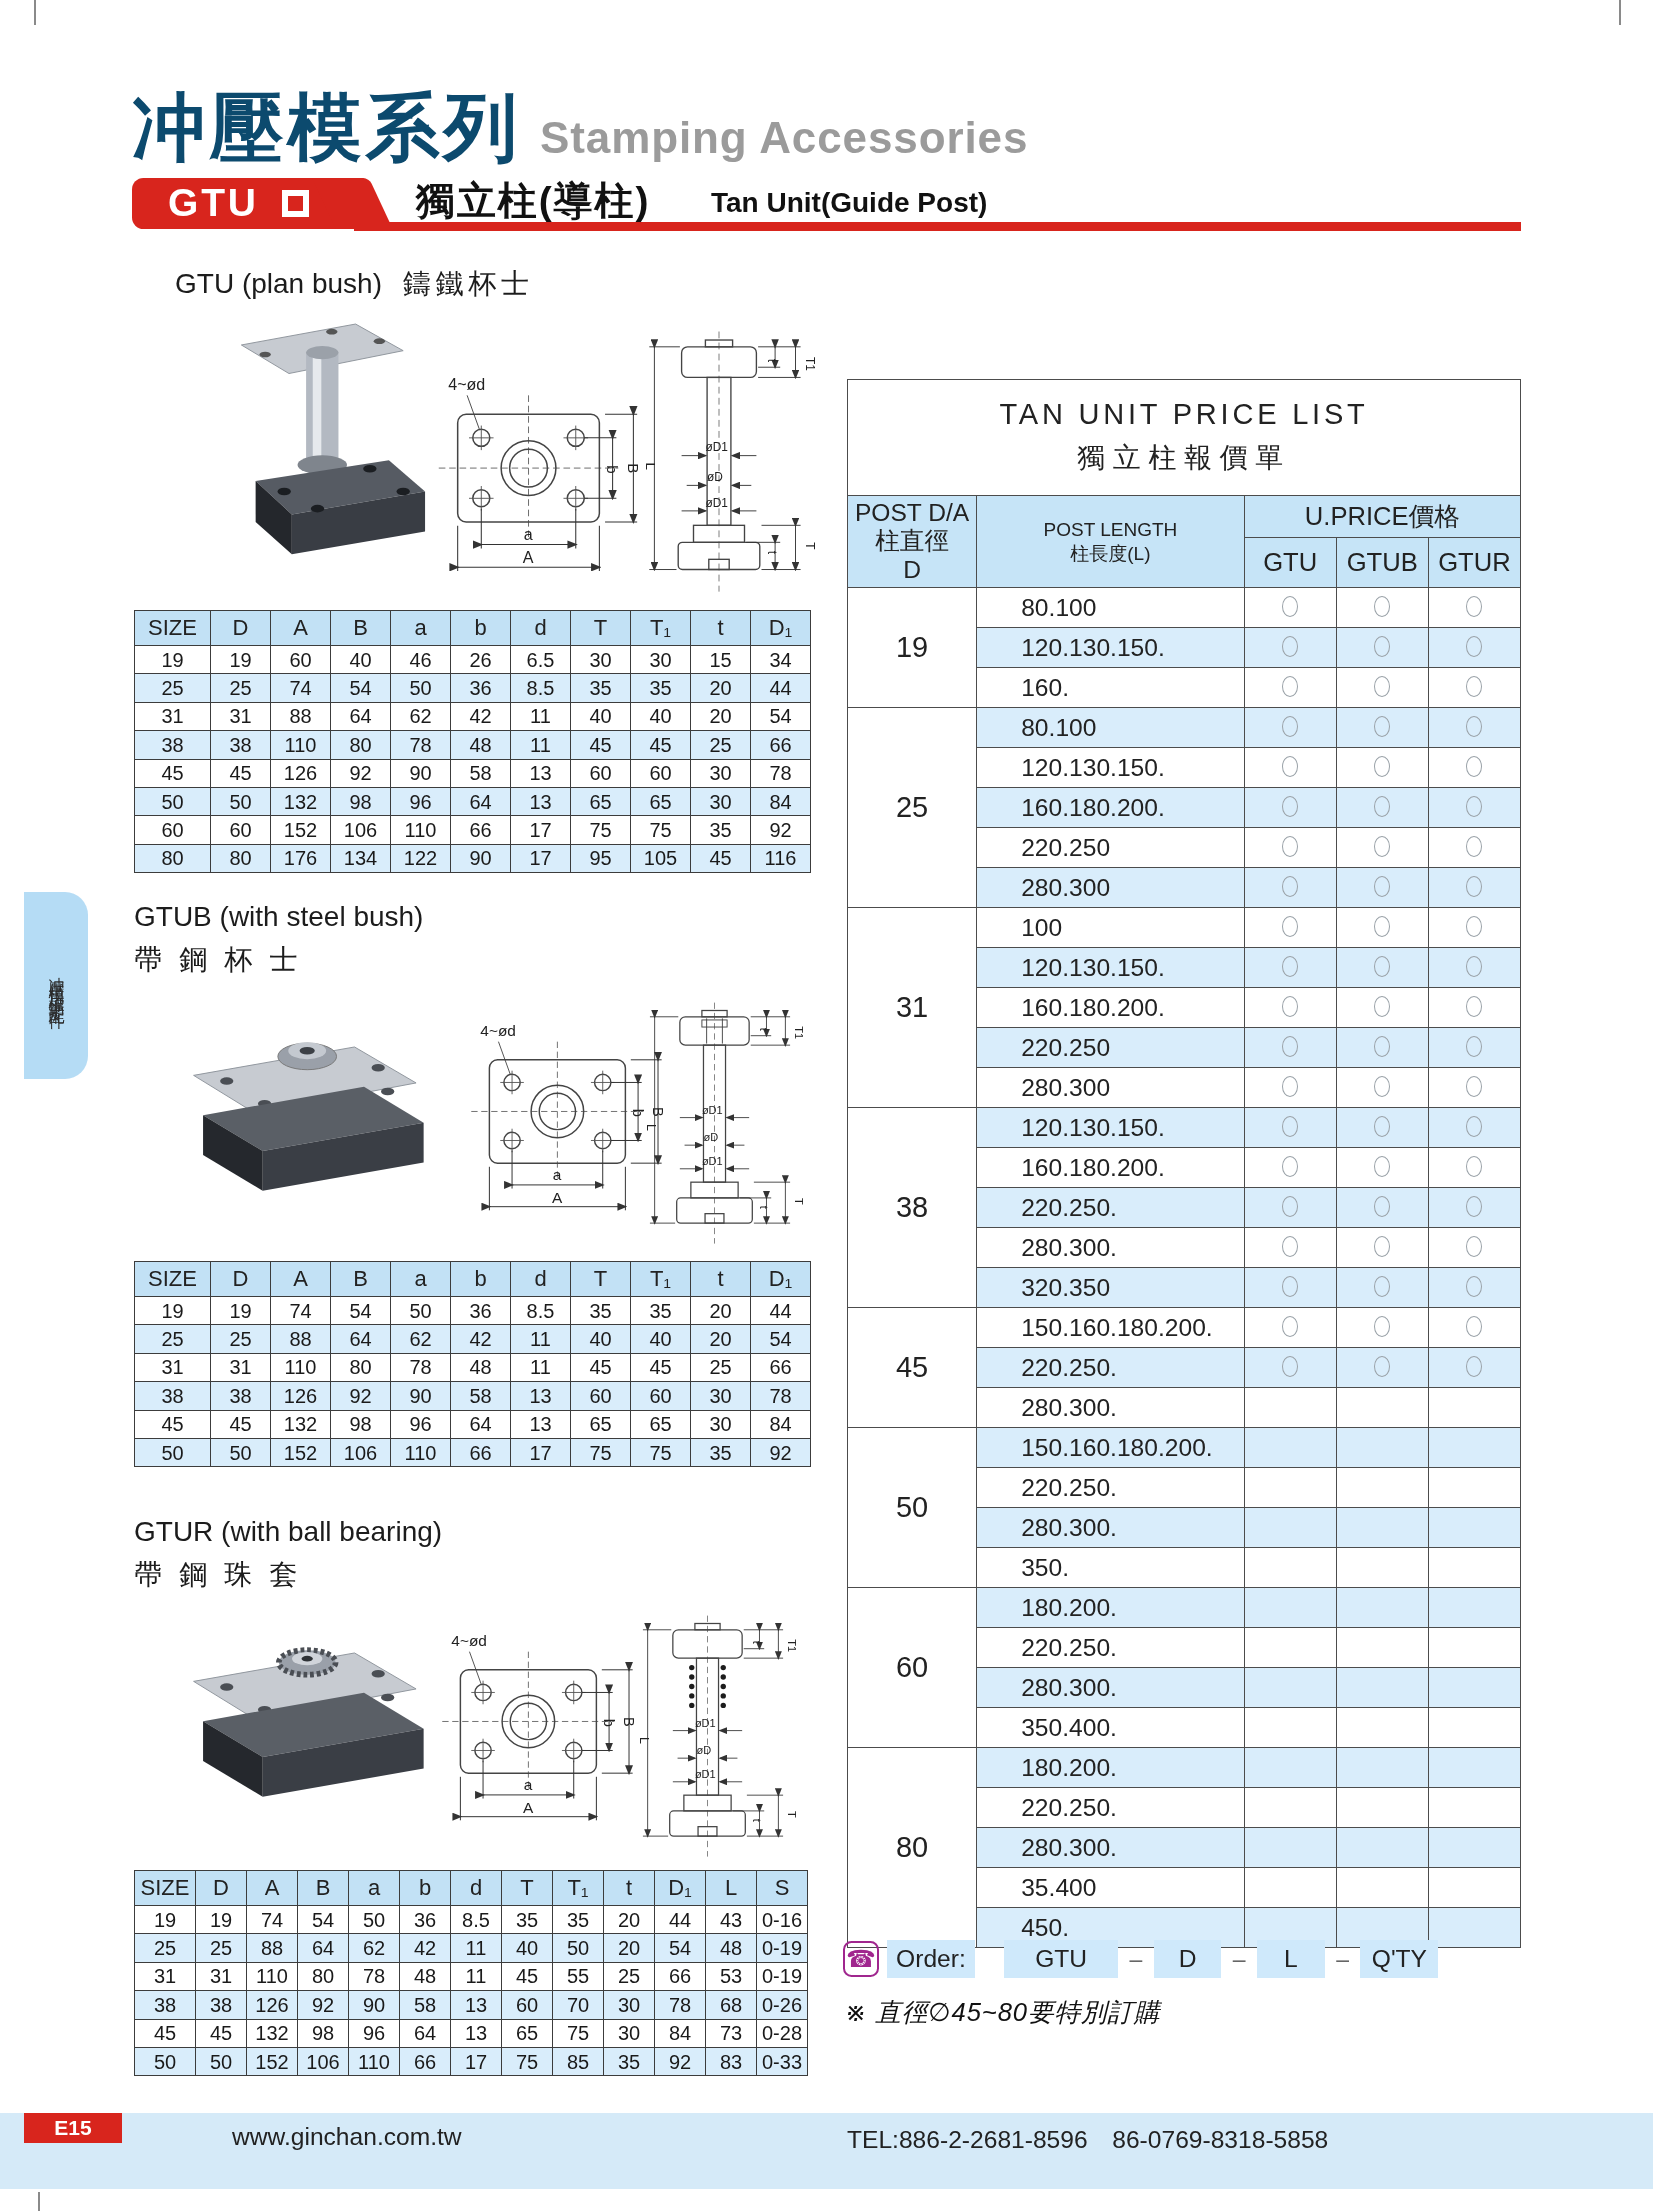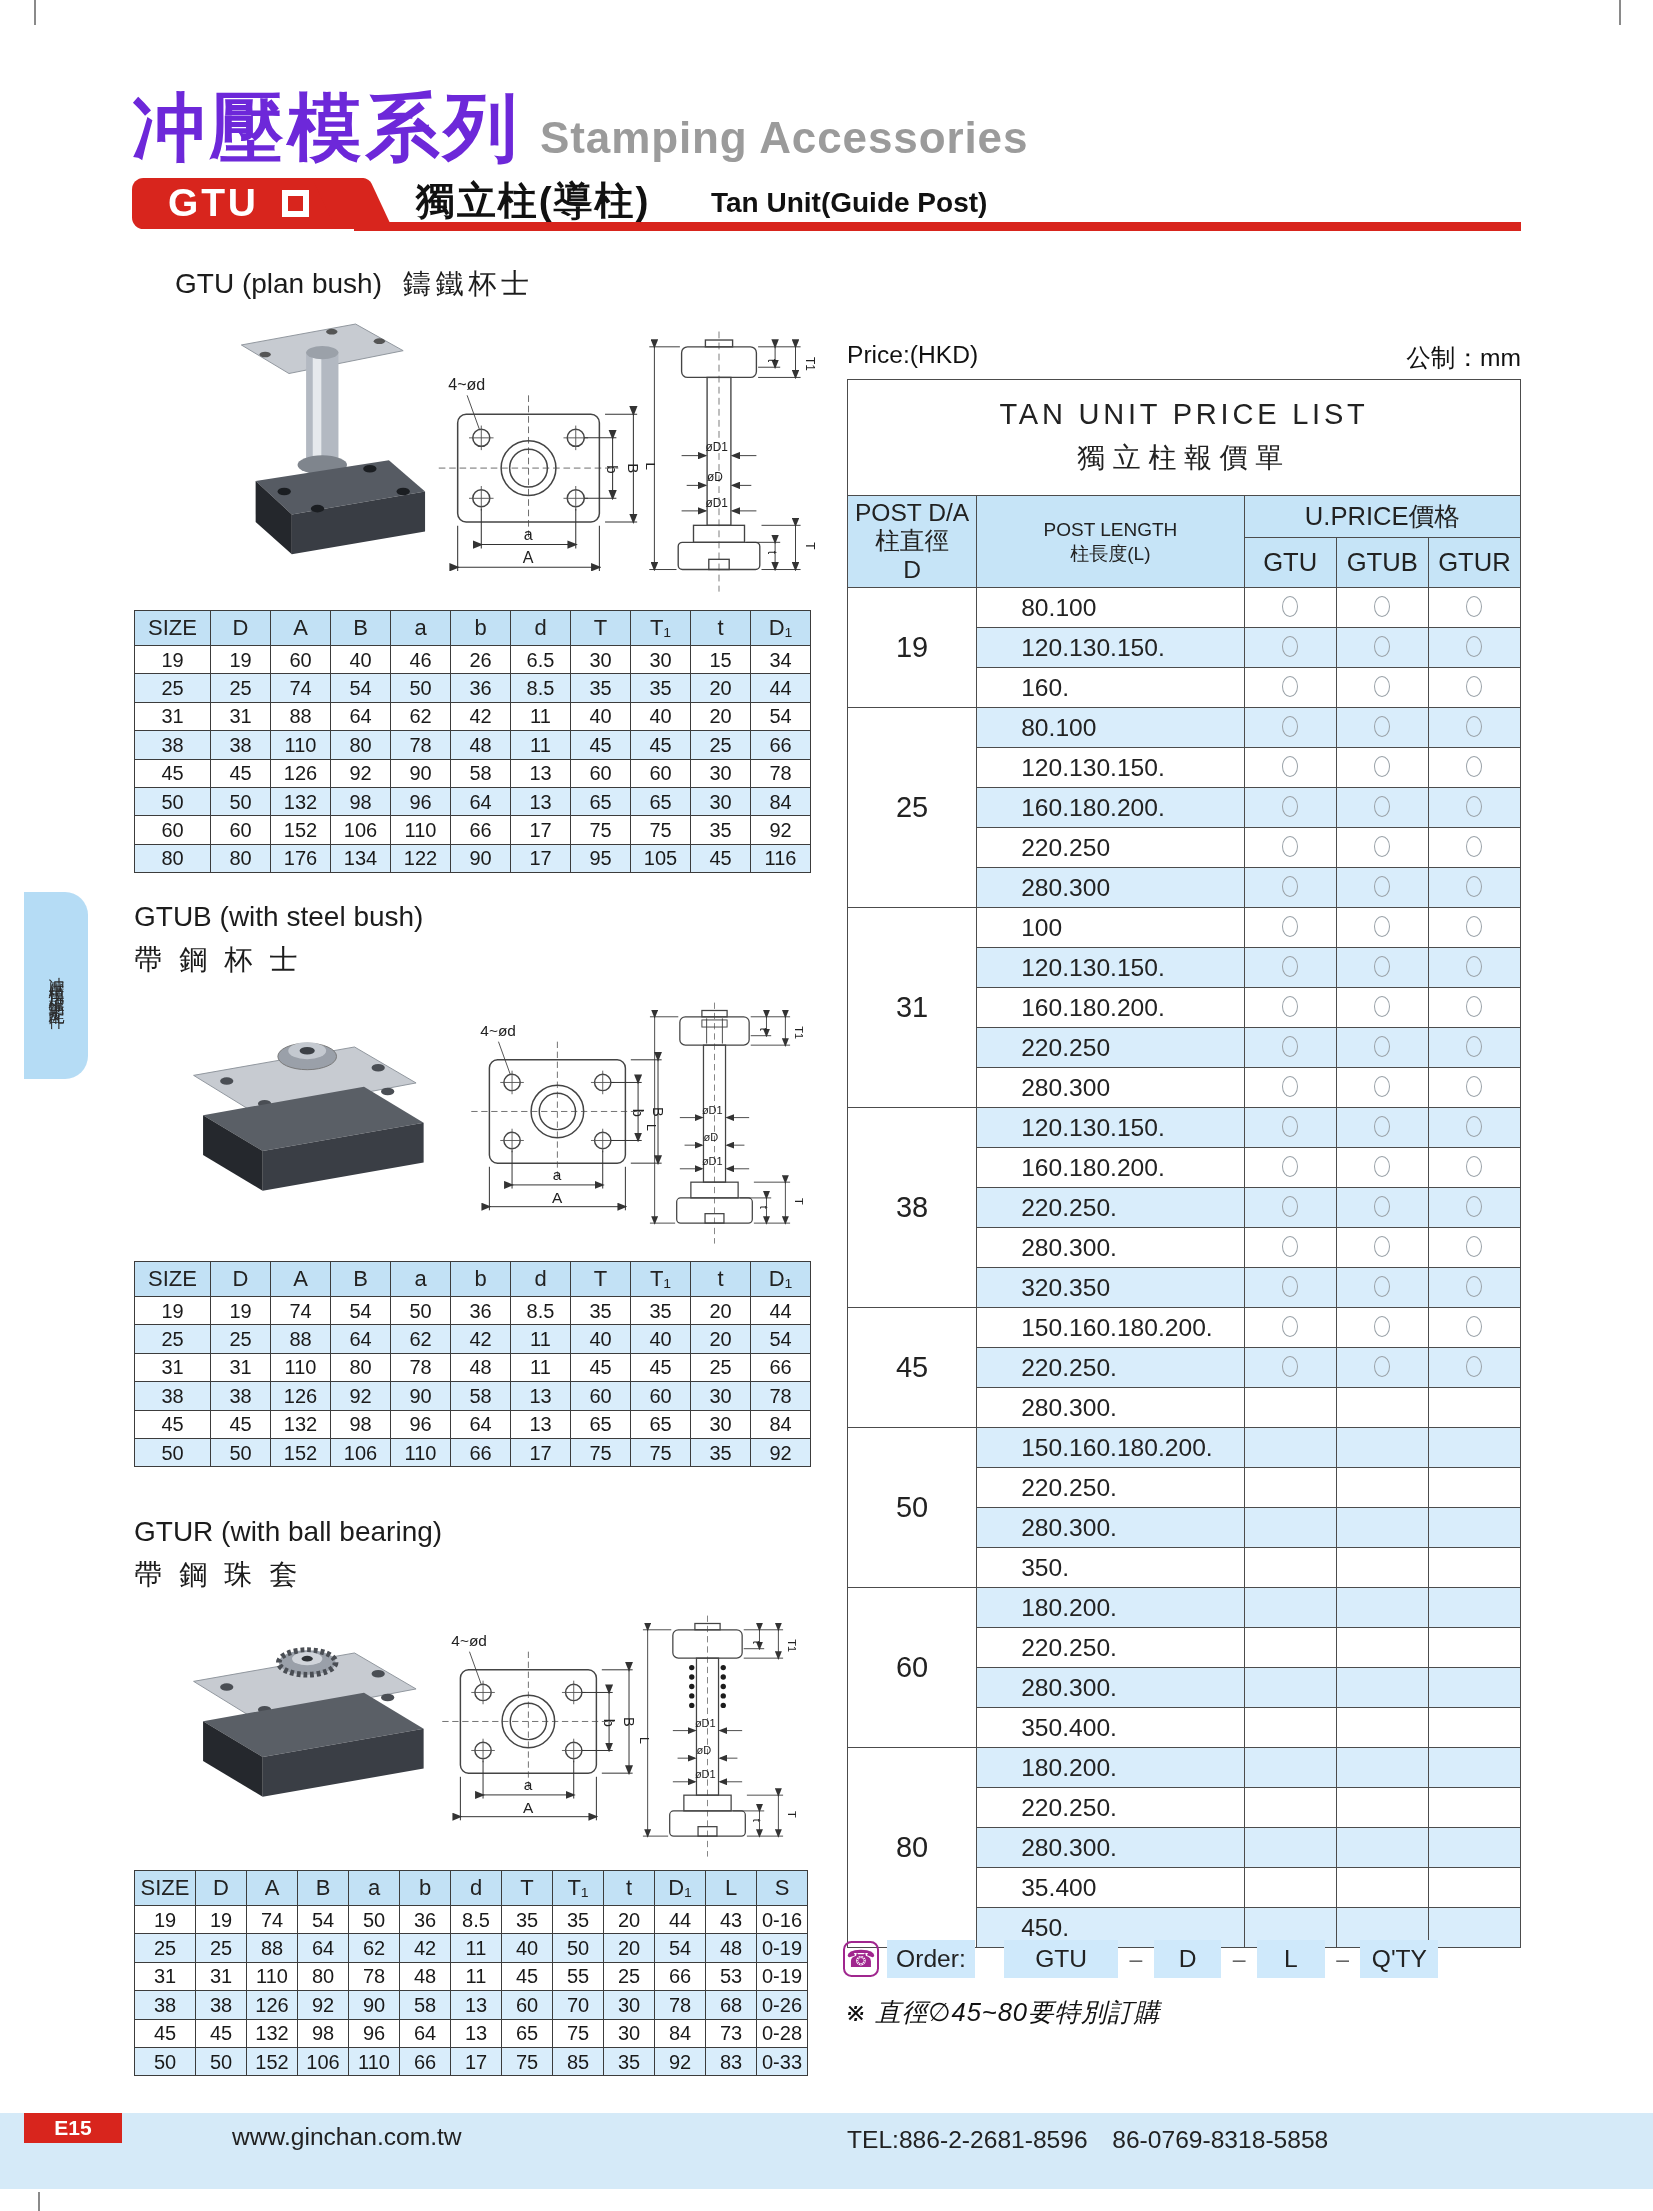--- a/index.html
+++ b/index.html
@@ -3,21 +3,21 @@
 <meta charset="utf-8">
 <style>
   html,body{margin:0;padding:0;background:#fff;}
   body{font-family:"Liberation Sans","DejaVu Sans",sans-serif;color:#1a1a1a;}
   #page{position:relative;width:1653px;height:2212px;background:#fff;overflow:hidden;}
 
   .mark{position:absolute;background:#8a8a8a;}
 
   
   #main-title{position:absolute;left:132px;top:79px;display:flex;align-items:baseline;white-space:nowrap;}
-  #main-title .cn{font-size:74px;font-weight:900;letter-spacing:3.8px;color:#6d28d9;}
+  #main-title .cn{font-size:74px;font-weight:900;letter-spacing:3.8px;color:#0c4a6e;}
   #main-title .en{font-size:44px;font-weight:800;color:#9b9b9b;margin-left:19px;letter-spacing:0.9px;}
 
   #badge-row{position:absolute;left:132px;top:178px;width:1389px;height:55px;}
   .badge-shape{position:absolute;left:0;top:0;width:213px;height:51px;background:#d8251d;border-radius:11.4px;}
   .badge-slant{position:absolute;left:180px;top:0;width:57px;height:51px;background:#d8251d;transform:skewX(25deg);transform-origin:top left;border-radius:0 5.7px 0 0;}
   .badge-text{position:absolute;left:36px;top:2.8px;font-size:39px;font-weight:900;color:#fff;letter-spacing:2.8px;}
   .badge-square{position:absolute;left:150px;top:12.3px;width:15px;height:15px;border:6.6px solid #fff;background:transparent;}
   .badge-sub-zh{position:absolute;left:284px;top:-3.8px;font-size:39px;font-weight:700;color:#111;letter-spacing:1.9px;white-space:nowrap;}
   .badge-sub-en{position:absolute;left:579px;top:8.5px;font-size:28px;font-weight:700;color:#111;white-space:nowrap;}
   .badge-underline{position:absolute;left:222px;top:44px;width:1167px;height:8.5px;background:#d8251d;}
@@ -877,24 +877,20 @@
           <td>75</td>
           <td>85</td>
           <td>35</td>
           <td>92</td>
           <td>83</td>
           <td>0-33</td>
         </tr>
       </tbody>
     </table>
 
-  <div id="price-note">
-    <span>Price:(HKD)</span>
-    <span>公制：mm</span>
-  </div>
 
   <table id="price-table">
       <colgroup>
         <col style="width: 129px;">
         <col style="width: 267px;">
         <col style="width: 92px;">
         <col style="width: 92px;">
         <col style="width: 92px;">
       </colgroup>
       <tbody>

